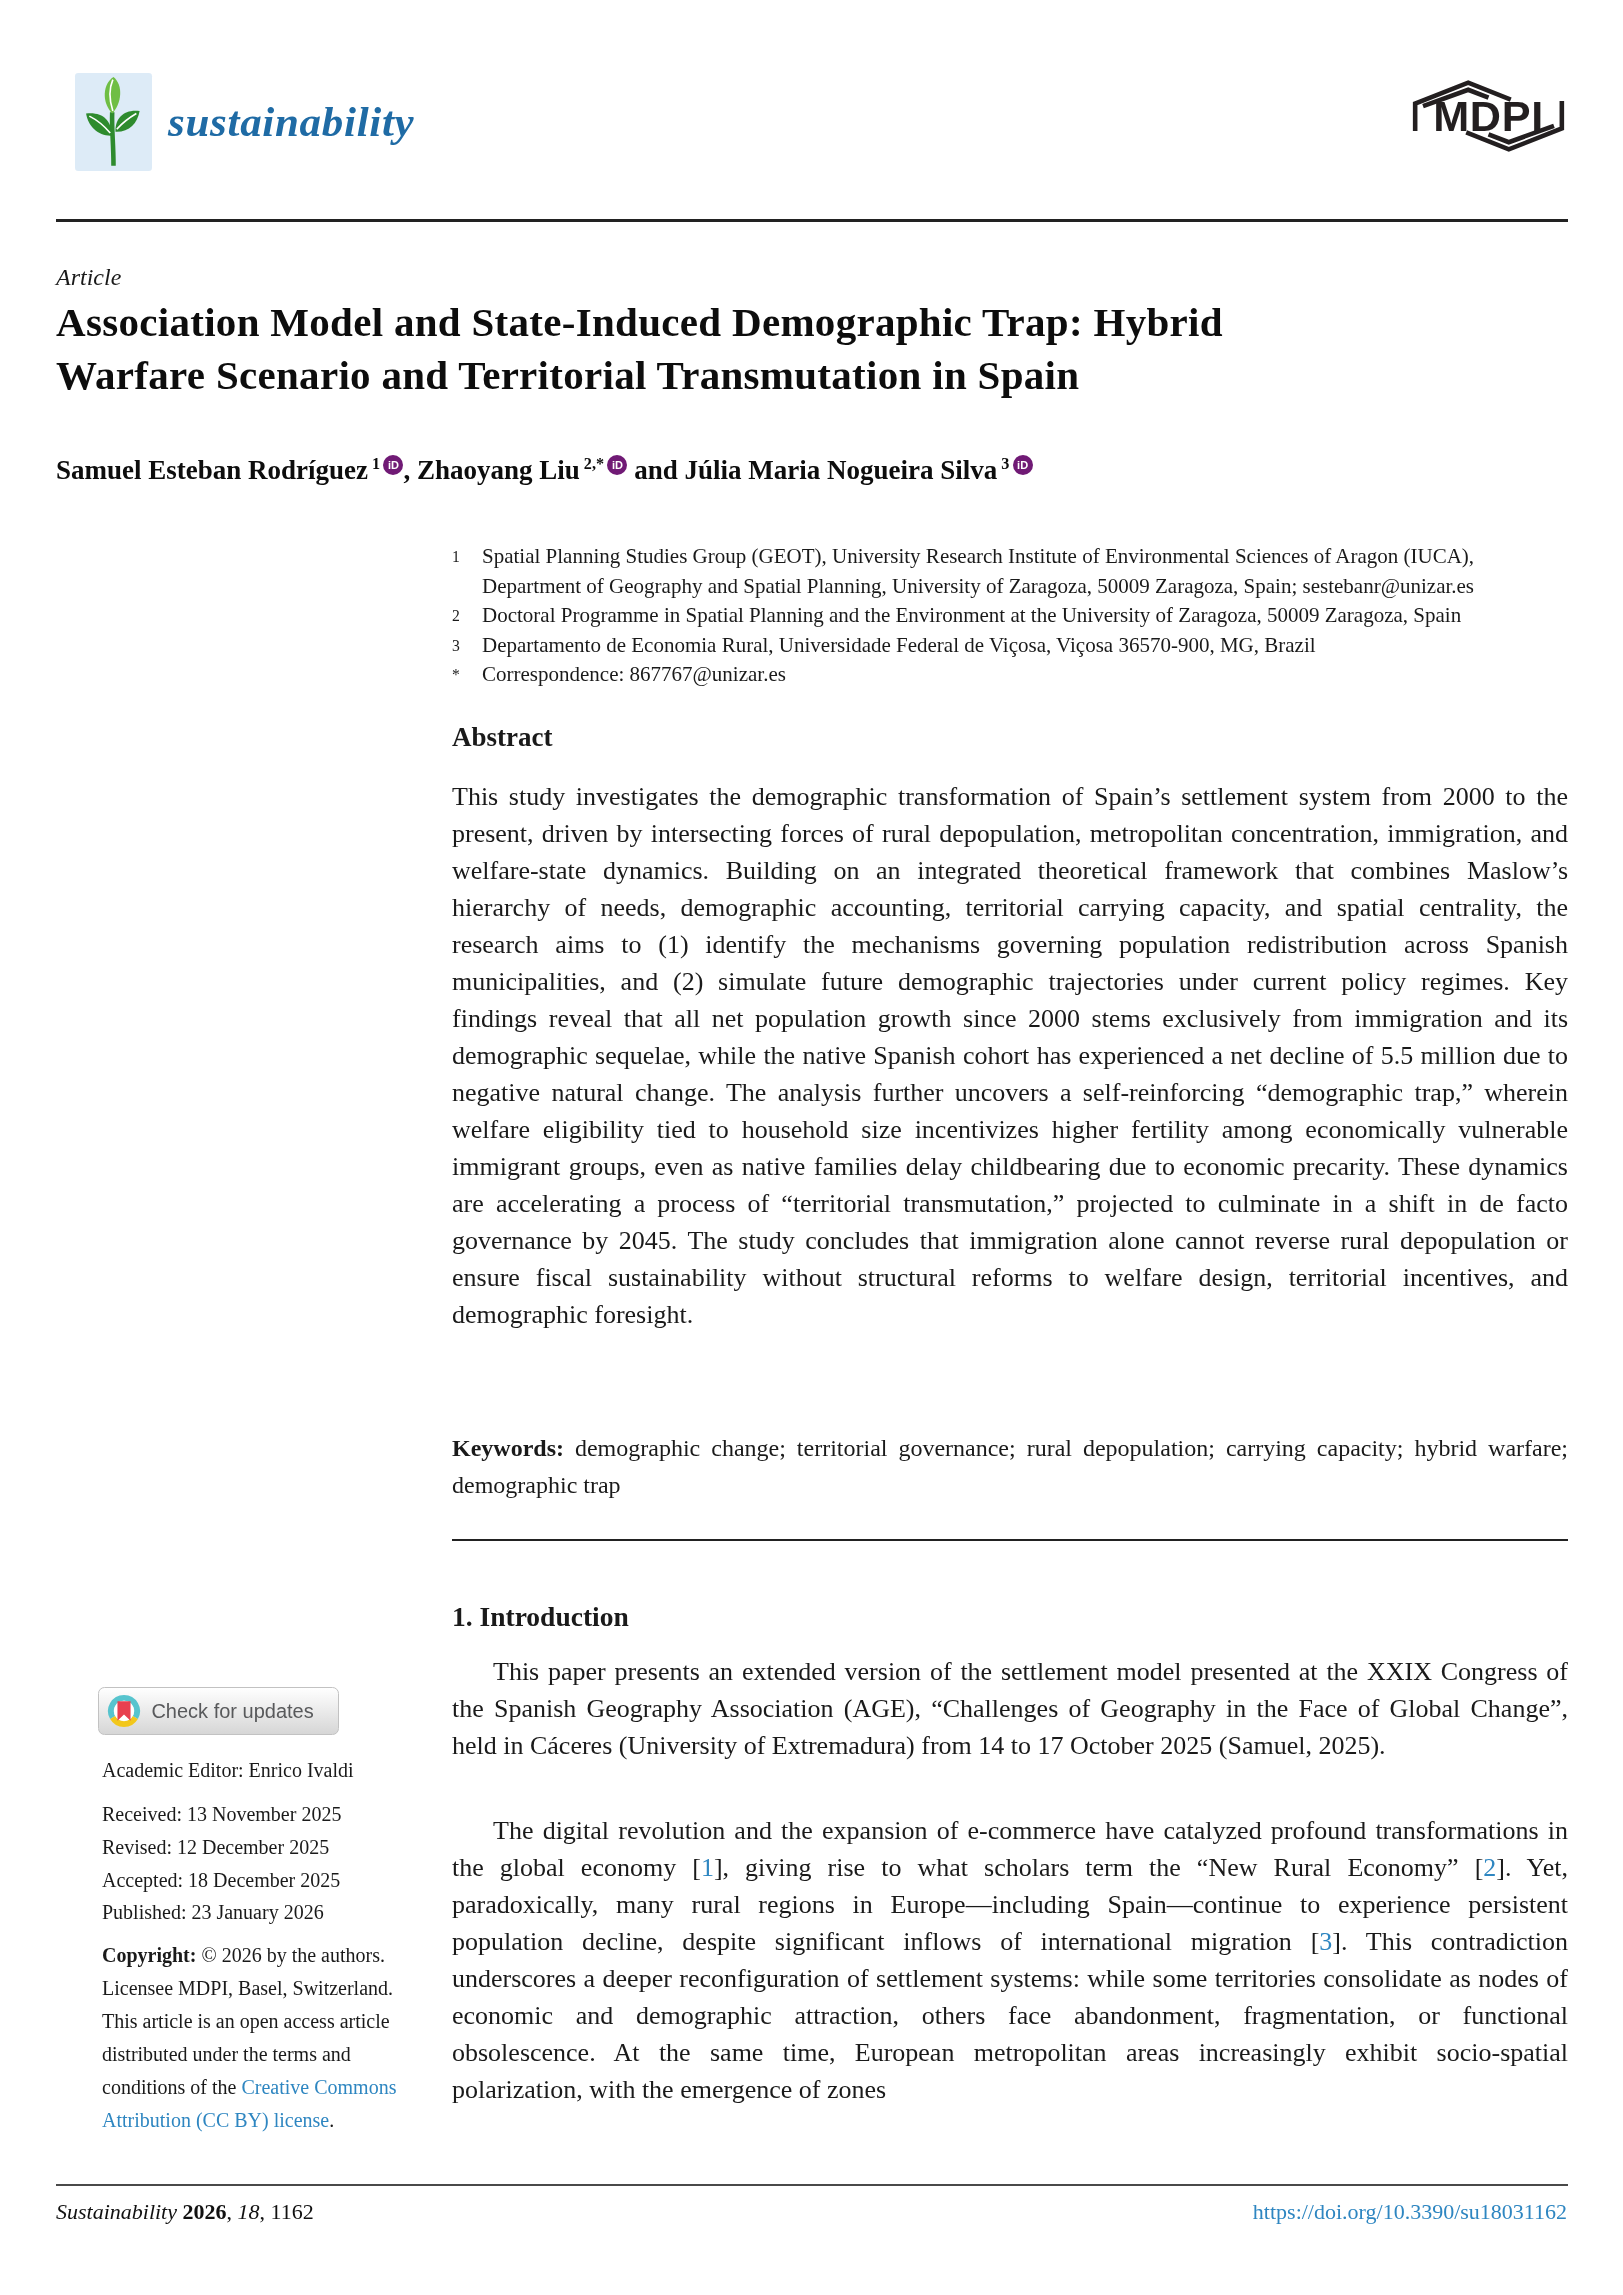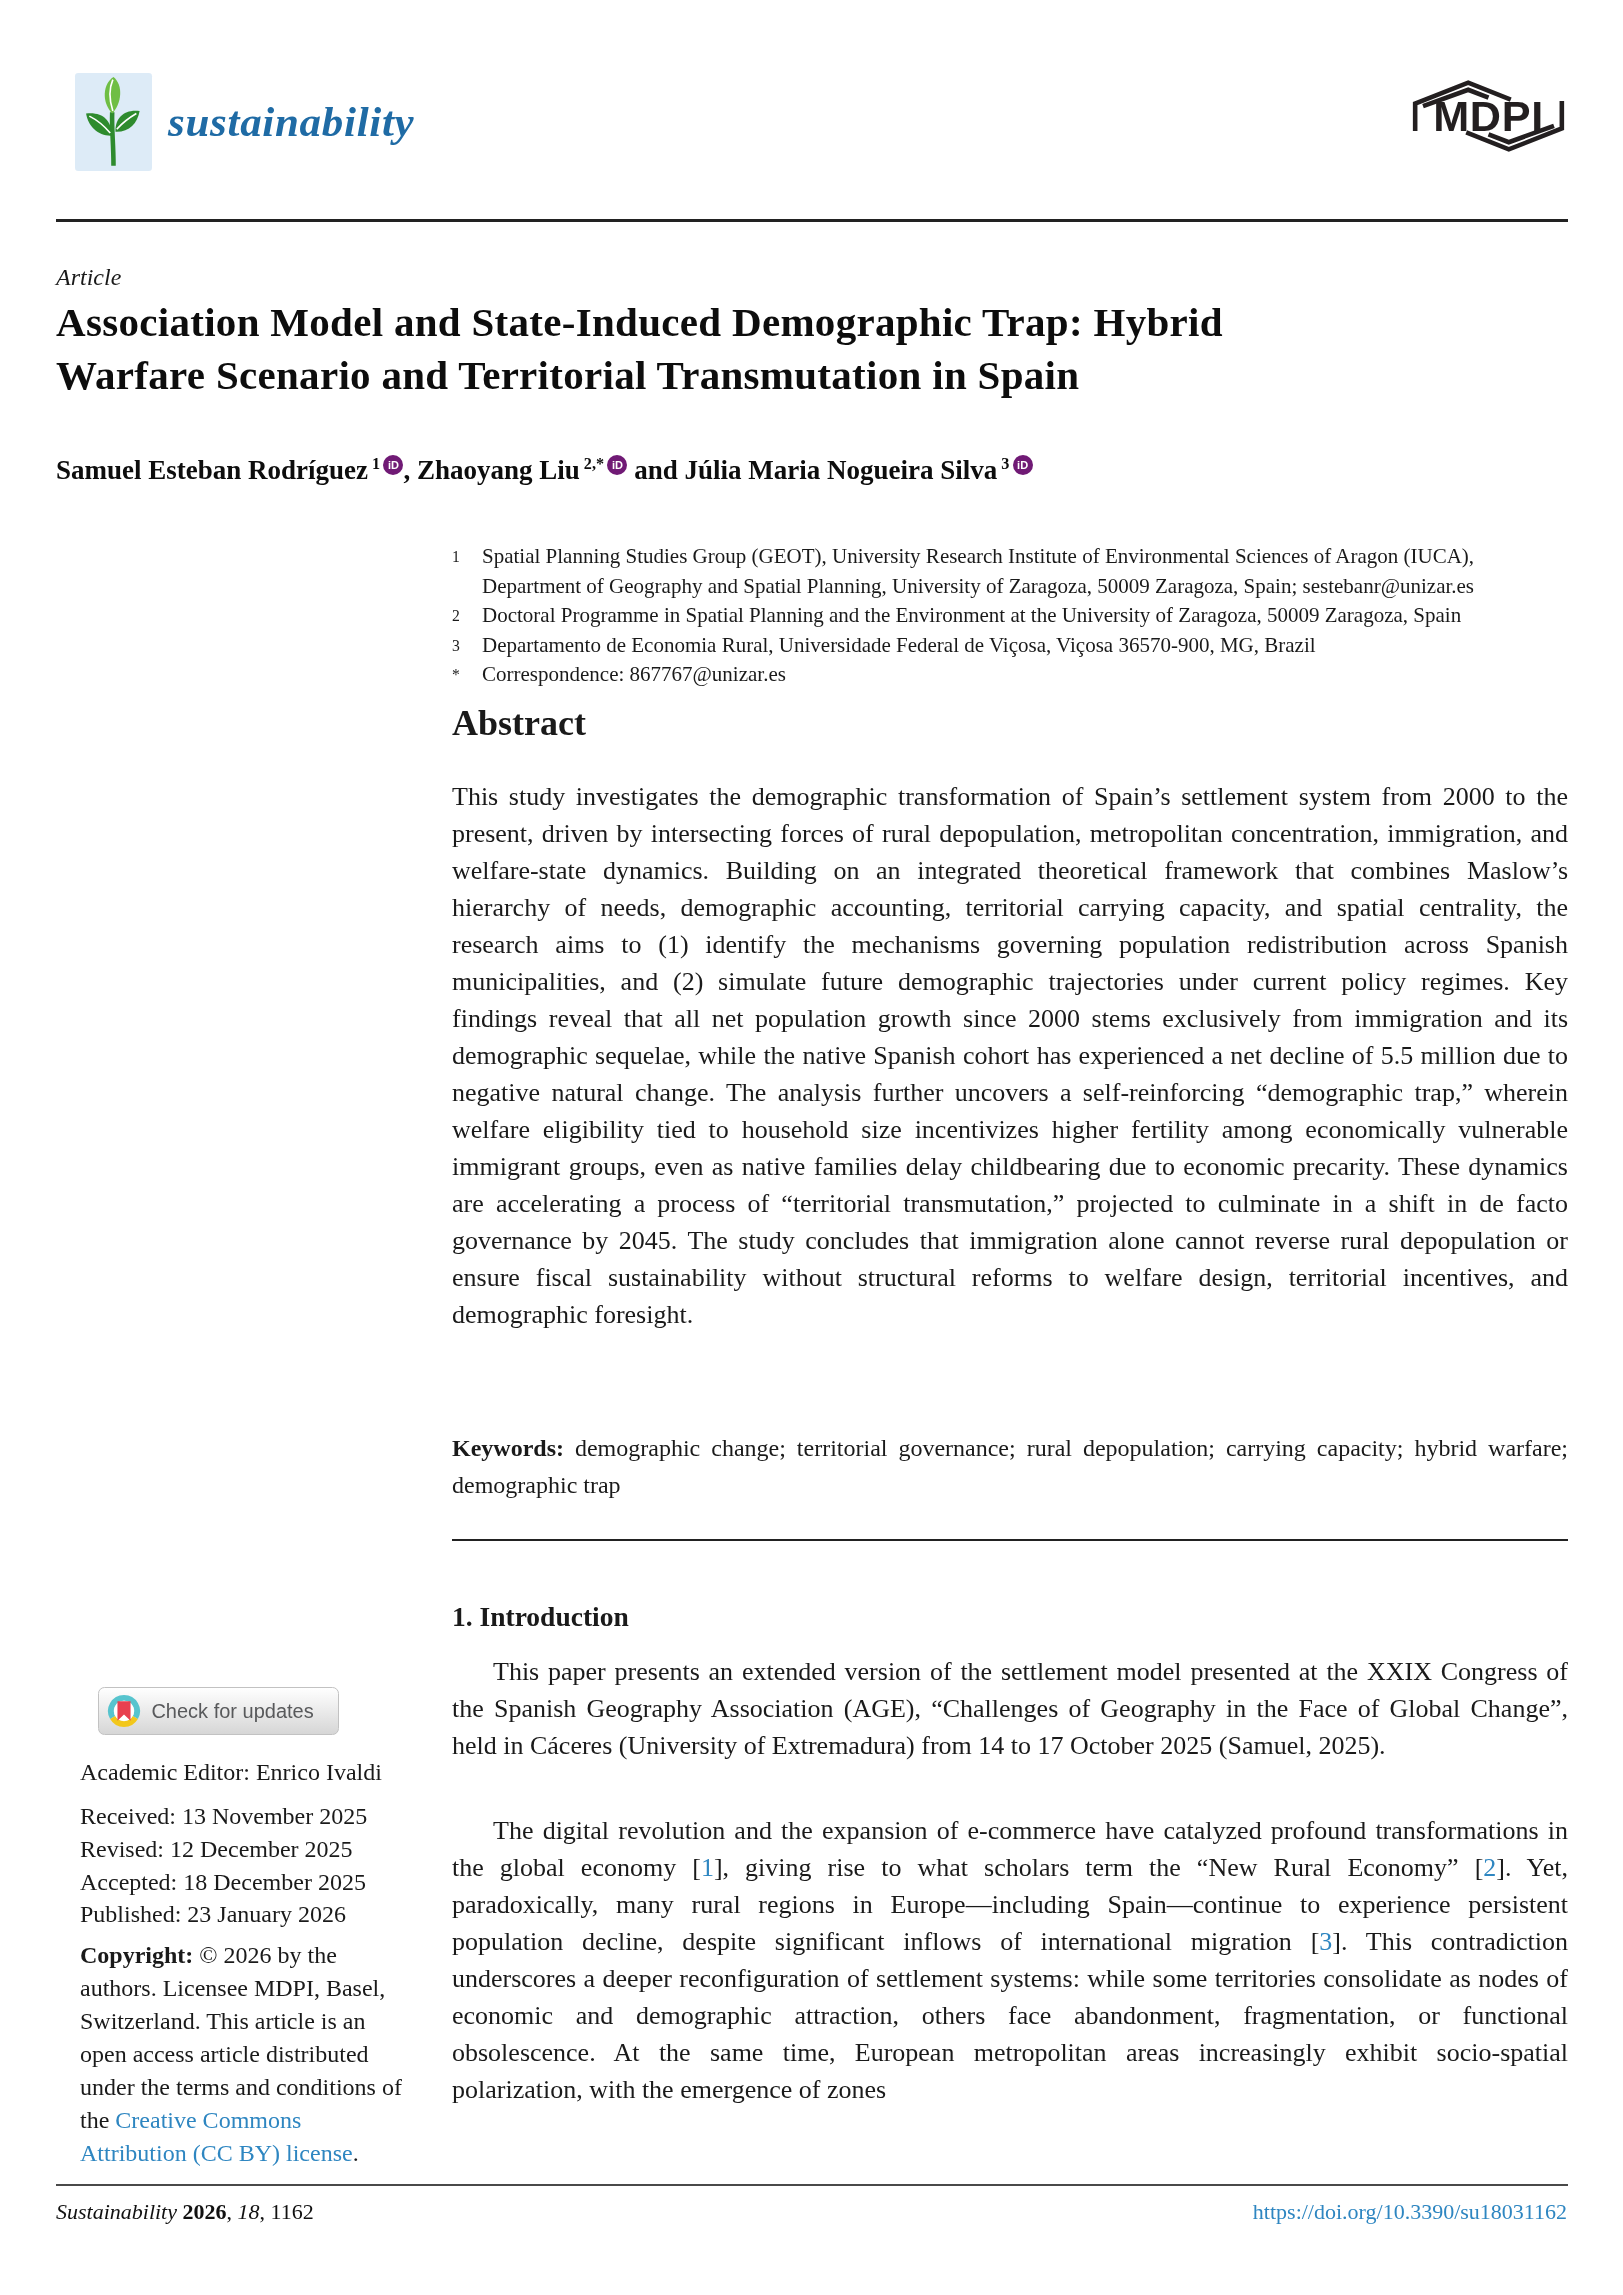--- a/index.html
+++ b/index.html
@@ -23,37 +23,37 @@
   .orcid{display:inline-block;width:20px;height:20px;background:#701a75;border-radius:50%;
          color:#fff;font:bold 11px/20px "Liberation Sans",sans-serif;text-align:center;
          vertical-align:super;margin-left:3.3px;}
 
   
   .maincol{left:452px;width:1116px;}
   #affiliations{top:542px;font-size:21px;line-height:29.5px;color:#1a1a1a;}
   .aff-row{display:flex;}
   .aff-marker{width:30px;flex:none;font-size:15.7px;line-height:29.5px;vertical-align:top;padding-top:0;}
   .aff-text{flex:1;}
-  #abstract-heading{top:702px;font-size:36px;font-weight:bold;}
+  #abstract-heading{top:722px;font-size:27px;font-weight:bold;}
   #abstract-body{top:778px;font-size:26px;line-height:37px;text-align:justify;}
   #keywords{top:1430px;font-size:24px;line-height:37px;text-align:justify;}
   #keywords .kw-label{font-weight:bold;}
   #kw-rule{left:452px;top:1539px;width:1116px;height:2px;background:#222;}
   #intro-heading{top:1601px;font-size:27.5px;font-weight:bold;}
   .body-para{font-size:26px;line-height:37px;text-align:justify;text-indent:41px;}
   #intro-para1{top:1653px;}
   #intro-para2{top:1812px;}
   .txt-link{color:#2e86c1;}
 
   
   #check-badge{left:98px;top:1687px;width:241px;height:48px;border:1.3px solid #c2c2c2;border-radius:6.5px;
                background:linear-gradient(#ffffff,#d6d6d6);box-sizing:border-box;
                display:flex;align-items:center;padding:0 6.5px 0 7.9px;gap:10.5px;cursor:pointer;}
   #check-badge .badge-label{font:20px "Liberation Sans",sans-serif;color:#58595b;white-space:nowrap;}
-  .side-line{left:80px;width:327px;font-size:24px;color:#1a1a1a;}
+  .side-line{left:102px;width:327px;font-size:20px;color:#1a1a1a;}
   #academic-editor{top:1759px;}
   #received{top:1803px;}
   #revised{top:1836px;}
   #accepted{top:1869px;}
   #published{top:1901px;}
   #copyright{top:1939px;width:322px;line-height:33px;text-align:left;}
 
   
   #footer-rule{left:56px;top:2184px;width:1512px;height:2px;background:#4a4a4a;}
   #footer-left{left:56px;top:2199px;font-size:22px;color:#111;}

